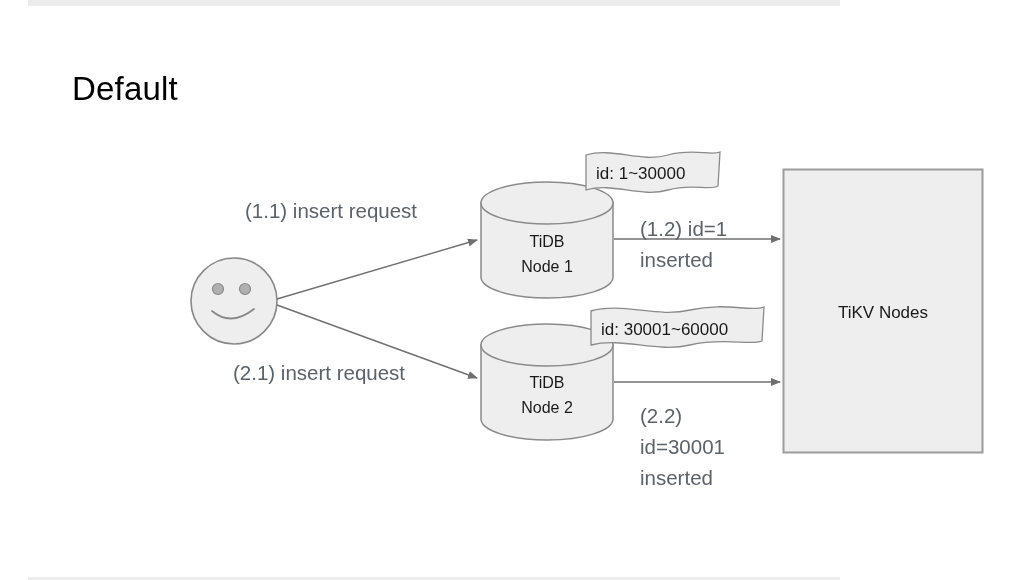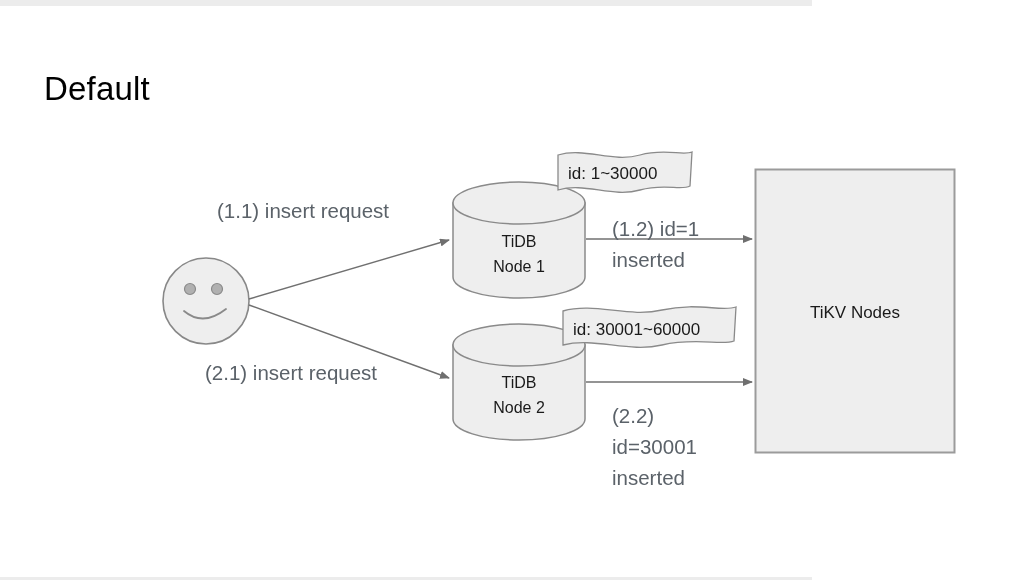--- a/index.html
+++ b/index.html
@@ -15,20 +15,21 @@
     position: relative;
   }
   #canvas {
     position: relative;
     width: 812px;
     height: 580px;
     background: #ffffff;
     box-sizing: border-box;
     border-top: 6px solid #ececec;
     border-bottom: 3px solid #ececec;
+    margin-left: 28px;
   }
   .slide-title {
     position: absolute;
     left: 44px;
     top: 61px;
     font-size: 33px;
     line-height: 44px;
     color: #000000;
     letter-spacing: 0.2px;
     white-space: nowrap;

